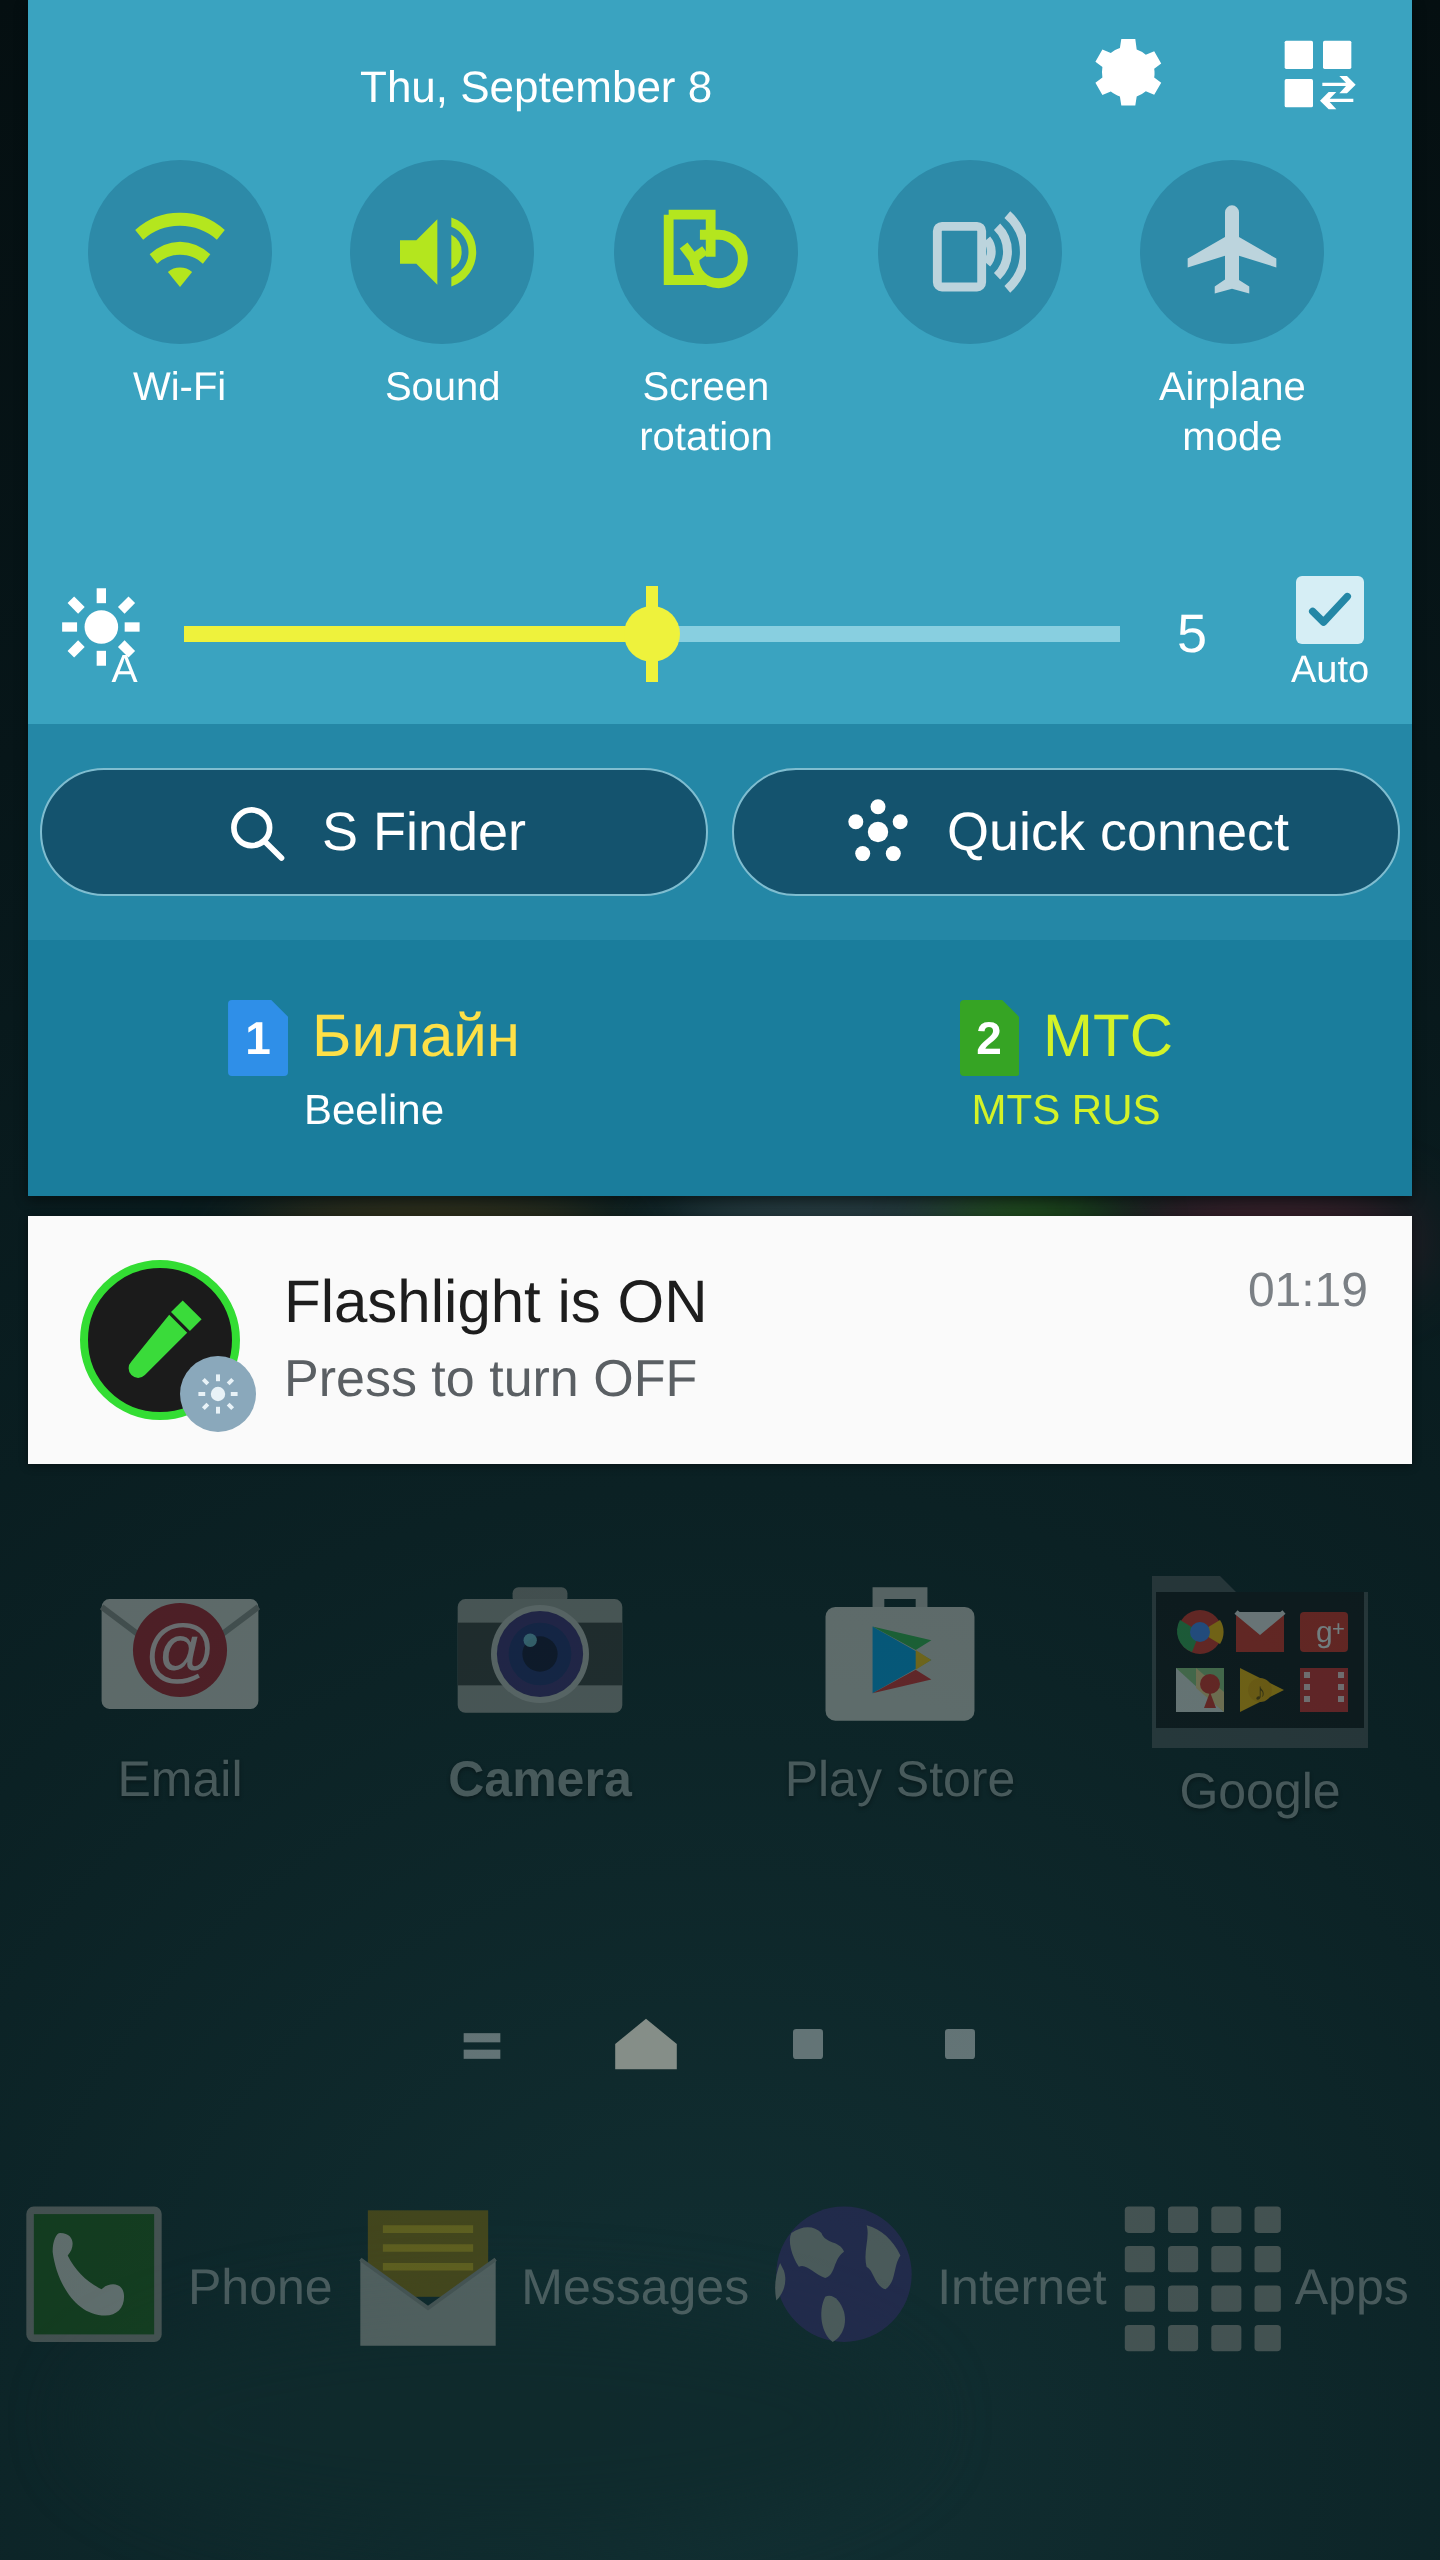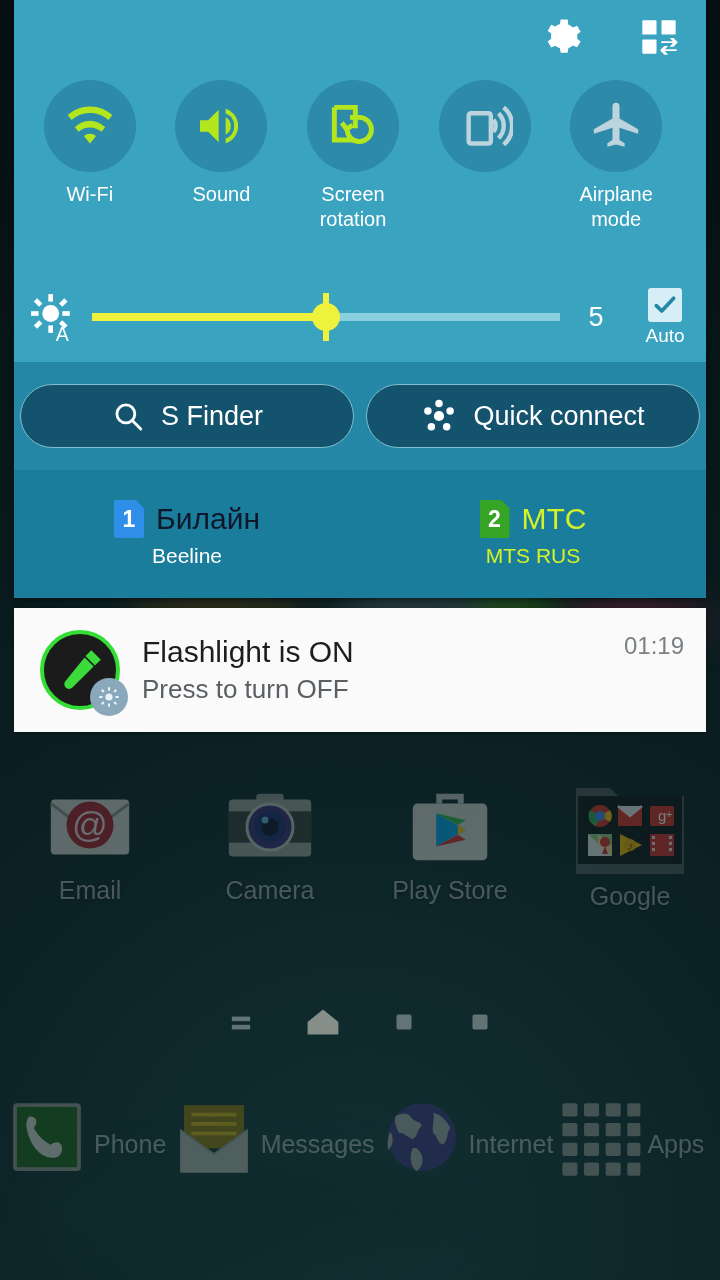--- a/index.html
+++ b/index.html
@@ -159,20 +159,21 @@
     <div class="wp-blotch" style="left:120px;top:600px;width:190px;height:60px;background:#6b4a12;"></div>
     <div class="wp-blotch" style="left:330px;top:596px;width:170px;height:44px;background:#51666e;"></div>
     <div class="wp-blotch" style="left:560px;top:598px;width:150px;height:46px;background:#7a2236;"></div>
     <div class="wp-blotch" style="left:470px;top:596px;width:90px;height:40px;background:#3f8a12;"></div>
     <div class="wp-blotch" style="left:40px;top:1150px;width:420px;height:120px;background:#0f2a2c;opacity:.8;"></div>
   </div>
 
   <div class="qs-panel">
 
     <div class="qs-head">
+      <div class="date">Thu, September 8</div>
       <div class="head-icons">
         <div class="ico-btn">
           <svg width="42" height="42" viewBox="0 0 24 24" fill="#ffffff">
             <path d="M12 8.6a3.4 3.4 0 1 0 0 6.8 3.4 3.4 0 0 0 0-6.8zm9.3 3.4c0-.5 0-1-.1-1.5l2-1.5-2-3.5-2.4 1a8 8 0 0 0-2.6-1.5L15.8 2h-4l-.4 2.6c-1 .3-1.8.8-2.6 1.4l-2.4-1-2 3.5 2 1.5a9 9 0 0 0 0 3l-2 1.5 2 3.5 2.4-1c.8.6 1.6 1.1 2.6 1.4l.4 2.6h4l.4-2.6a8 8 0 0 0 2.6-1.5l2.4 1 2-3.4-2-1.5c.1-.5.1-1 .1-1.5z"></path>
           </svg>
         </div>
         <div class="ico-btn">
           <svg width="40" height="40" viewBox="0 0 24 24" fill="#ffffff">
             <rect x="2" y="2" width="8.5" height="8.5" rx="0.5"></rect>
             <rect x="13.5" y="2" width="8.5" height="8.5" rx="0.5"></rect>
@@ -293,21 +294,21 @@
           <circle cx="17.1" cy="19.2" r="2.5"></circle>
         </svg>
         <span class="pill-label">Quick connect</span>
       </div>
     </div>
 
     <div class="sim-area">
       <div class="sim">
         <div class="sim-top">
           <span class="sim-badge" id="simbadge1" style="background: rgb(47, 143, 232);">1</span>
-          <span class="sim-name" id="simname1" style="color: #0f172a; text-align: center;">Билайн</span>
+          <span class="sim-name" id="simname1" style="color: #fde047; text-align: center;">Билайн</span>
         </div>
         <div class="sim-sub" id="simsub1" style="color: rgb(255, 255, 255);">Beeline</div>
       </div>
       <div class="sim">
         <div class="sim-top">
           <span class="sim-badge" id="simbadge2" style="background: rgb(54, 164, 36);">2</span>
           <span class="sim-name" id="simname2" style="color: rgb(212, 242, 39);">МТС</span>
         </div>
         <div class="sim-sub" id="simsub2" style="color: rgb(212, 242, 39);">MTS RUS</div>
       </div>
@@ -350,21 +351,21 @@
         <svg width="98" height="98" viewBox="0 0 100 100">
           <rect x="10" y="22" width="80" height="56" rx="4" fill="#cfcfc9"></rect>
           <path d="M10 26l40 30 40-30" fill="none" stroke="#8d8d88" stroke-width="3"></path>
           <circle cx="50" cy="48" r="24" fill="#a81e2b"></circle>
           <text x="50" y="60" font-size="36" font-family="Liberation Sans, sans-serif" fill="#e8d5d5" text-anchor="middle">@</text>
         </svg>
       </div>
       <div class="app-name">Email</div>
     </div>
 
-    <div class="app dim" style="width:180px;">
+    <div class="app dim" style="width:180px;font-weight:bold;">
       <div class="app-ico">
         <svg width="98" height="98" viewBox="0 0 100 100">
           <rect x="36" y="16" width="28" height="8" rx="3" fill="#8c8c88"></rect>
           <rect x="8" y="22" width="84" height="58" rx="4" fill="#9a9a95"></rect>
           <rect x="8" y="34" width="84" height="32" fill="#3a3a38"></rect>
           <circle cx="50" cy="50" r="25" fill="#bdbdb8"></circle>
           <circle cx="50" cy="50" r="22" fill="#3d2a72"></circle>
           <circle cx="50" cy="50" r="16" fill="#1f2a6e"></circle>
           <circle cx="50" cy="50" r="9" fill="#120f30"></circle>
           <circle cx="45" cy="43" r="3.4" fill="#7fd8e8" opacity=".8"></circle>

